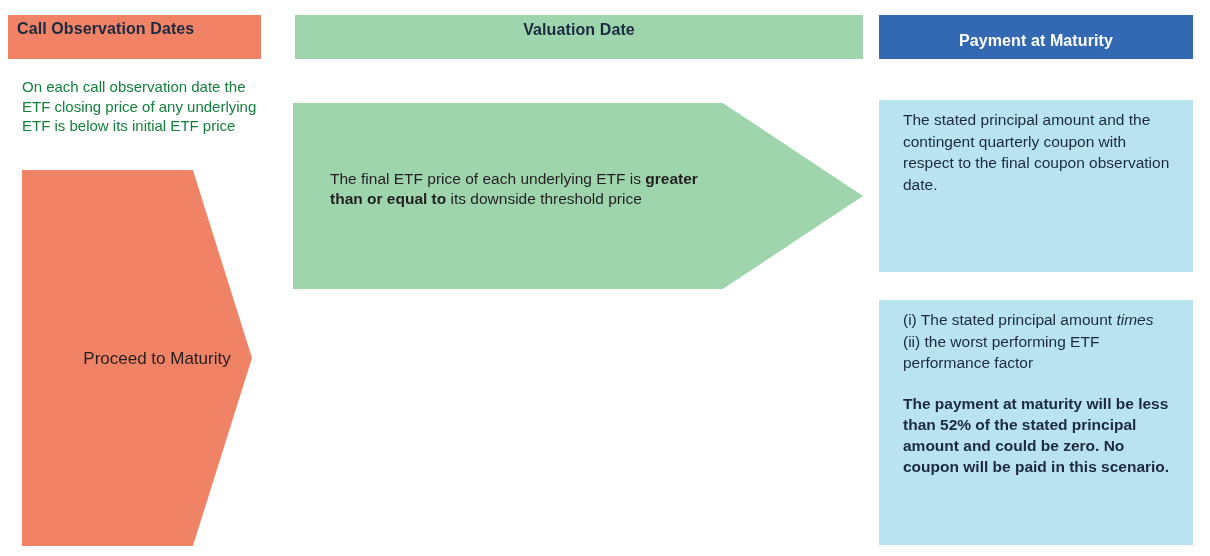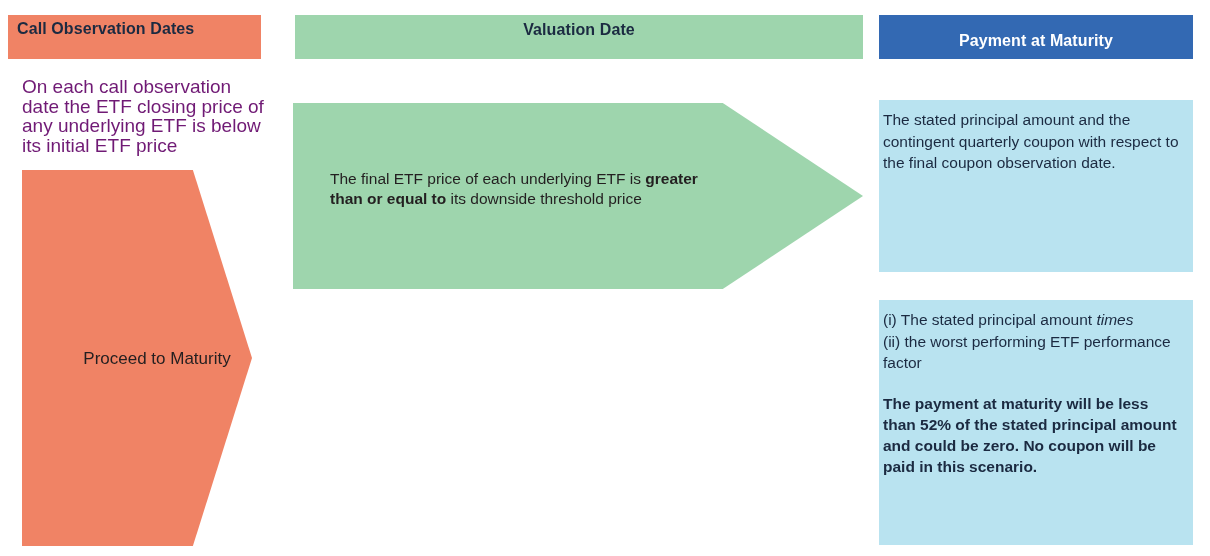--- a/index.html
+++ b/index.html
@@ -59,23 +59,23 @@
     color: #ffffff;
     padding-top: 7px;
     align-items: center;
   }
 
   
   #call-condition {
     position: absolute;
     left: 22px; top: 77px;
     width: 245px;
-    font-size: 19px;
+    font-size: 15px;
     line-height: 19.5px;
-    color: #701a75;
+    color: #15803d;
     white-space: pre-line;
   }
 
   
   #proceed-arrow-wrap {
     position: absolute;
     left: 22px; top: 170px;
     width: 230px; height: 376px;
   }
   #proceed-arrow-shape {
@@ -126,21 +126,21 @@
   #green-arrow-2 { top: 355px; height: 191px; }
   #green-arrow-2 .green-arrow-text { left: 37px; top: 73px; }
 
   
   .pay-box {
     position: absolute;
     left: 879px;
     width: 314px;
     background: #B9E3F0;
     box-sizing: border-box;
-    padding: 9px 14px 10px 4px;
+    padding: 9px 14px 10px 24px;
     font-size: 15.5px;
     line-height: 21.5px;
     color: #1b2a41;
   }
   #pay-box-1 { top: 100px; height: 172px; }
   #pay-box-2 { top: 300px; height: 245px; }
 
   .pay-para { white-space: pre-line; }
   .pay-para.bold { font-weight: bold; line-height: 21px; }
   .pay-spacer { height: 19px; }

